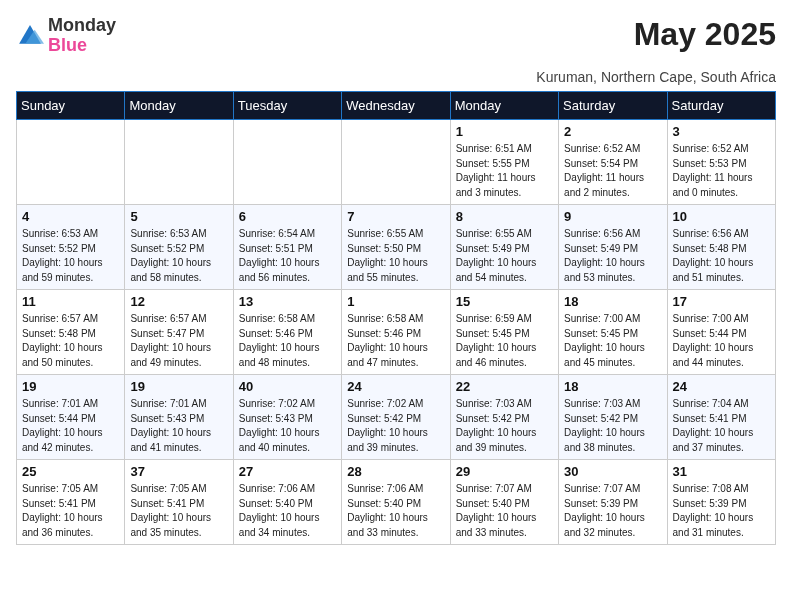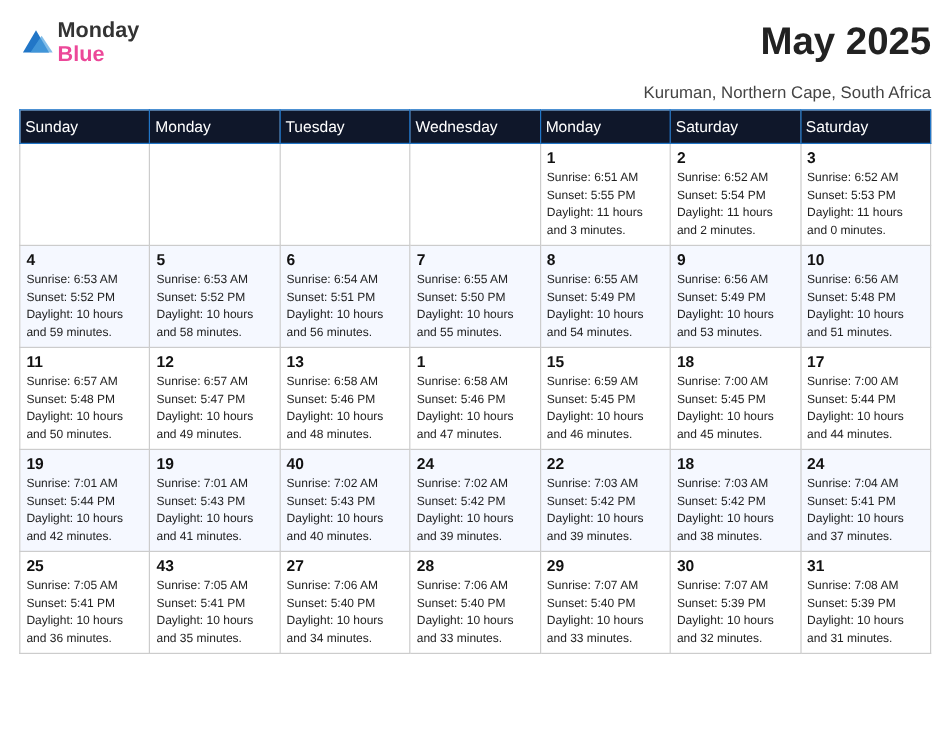--- a/index.html
+++ b/index.html
@@ -225,21 +225,21 @@
           <div class="day-number">24</div>
           <div class="day-info">Sunrise: 7:04 AM<br>Sunset: 5:41 PM<br>Daylight: 10 hours<br>and 37 minutes.</div>
         </td>
       </tr>
       <tr>
         <td>
           <div class="day-number">25</div>
           <div class="day-info">Sunrise: 7:05 AM<br>Sunset: 5:41 PM<br>Daylight: 10 hours<br>and 36 minutes.</div>
         </td>
         <td>
-          <div class="day-number">43</div>
+          <div class="day-number">37</div>
           <div class="day-info">Sunrise: 7:05 AM<br>Sunset: 5:41 PM<br>Daylight: 10 hours<br>and 35 minutes.</div>
         </td>
         <td>
           <div class="day-number">27</div>
           <div class="day-info">Sunrise: 7:06 AM<br>Sunset: 5:40 PM<br>Daylight: 10 hours<br>and 34 minutes.</div>
         </td>
         <td>
           <div class="day-number">28</div>
           <div class="day-info">Sunrise: 7:06 AM<br>Sunset: 5:40 PM<br>Daylight: 10 hours<br>and 33 minutes.</div>
         </td>

